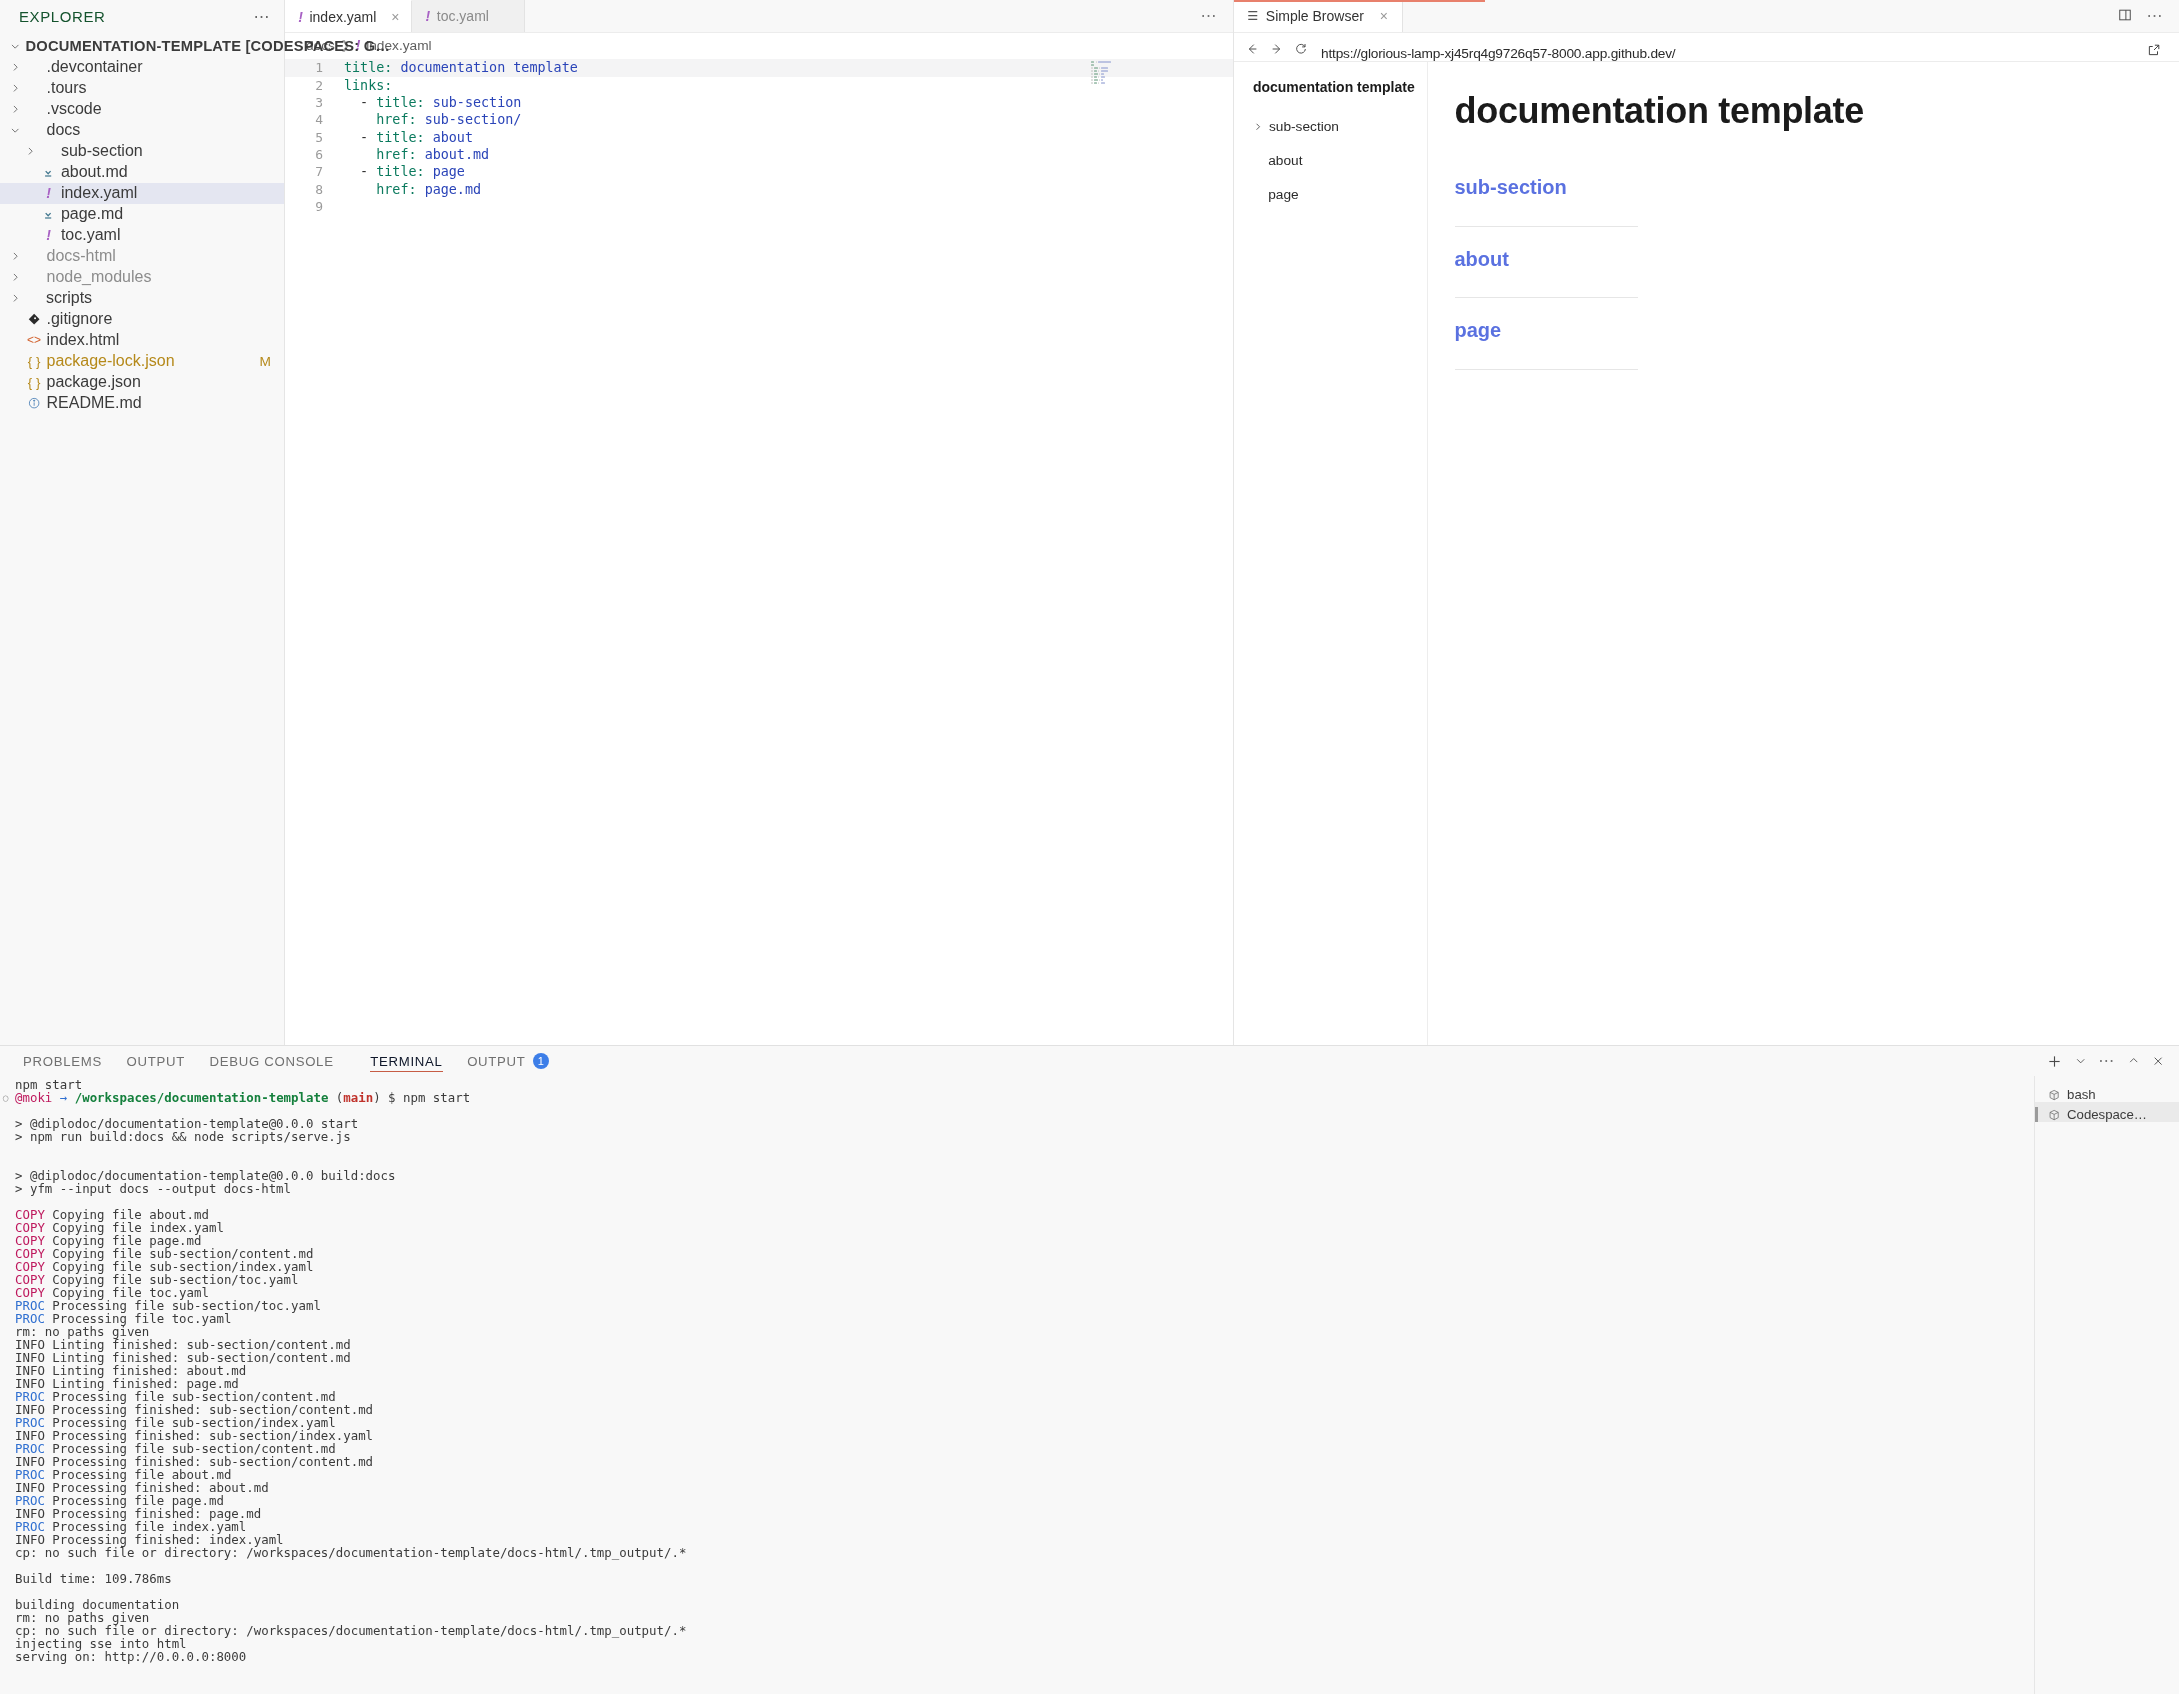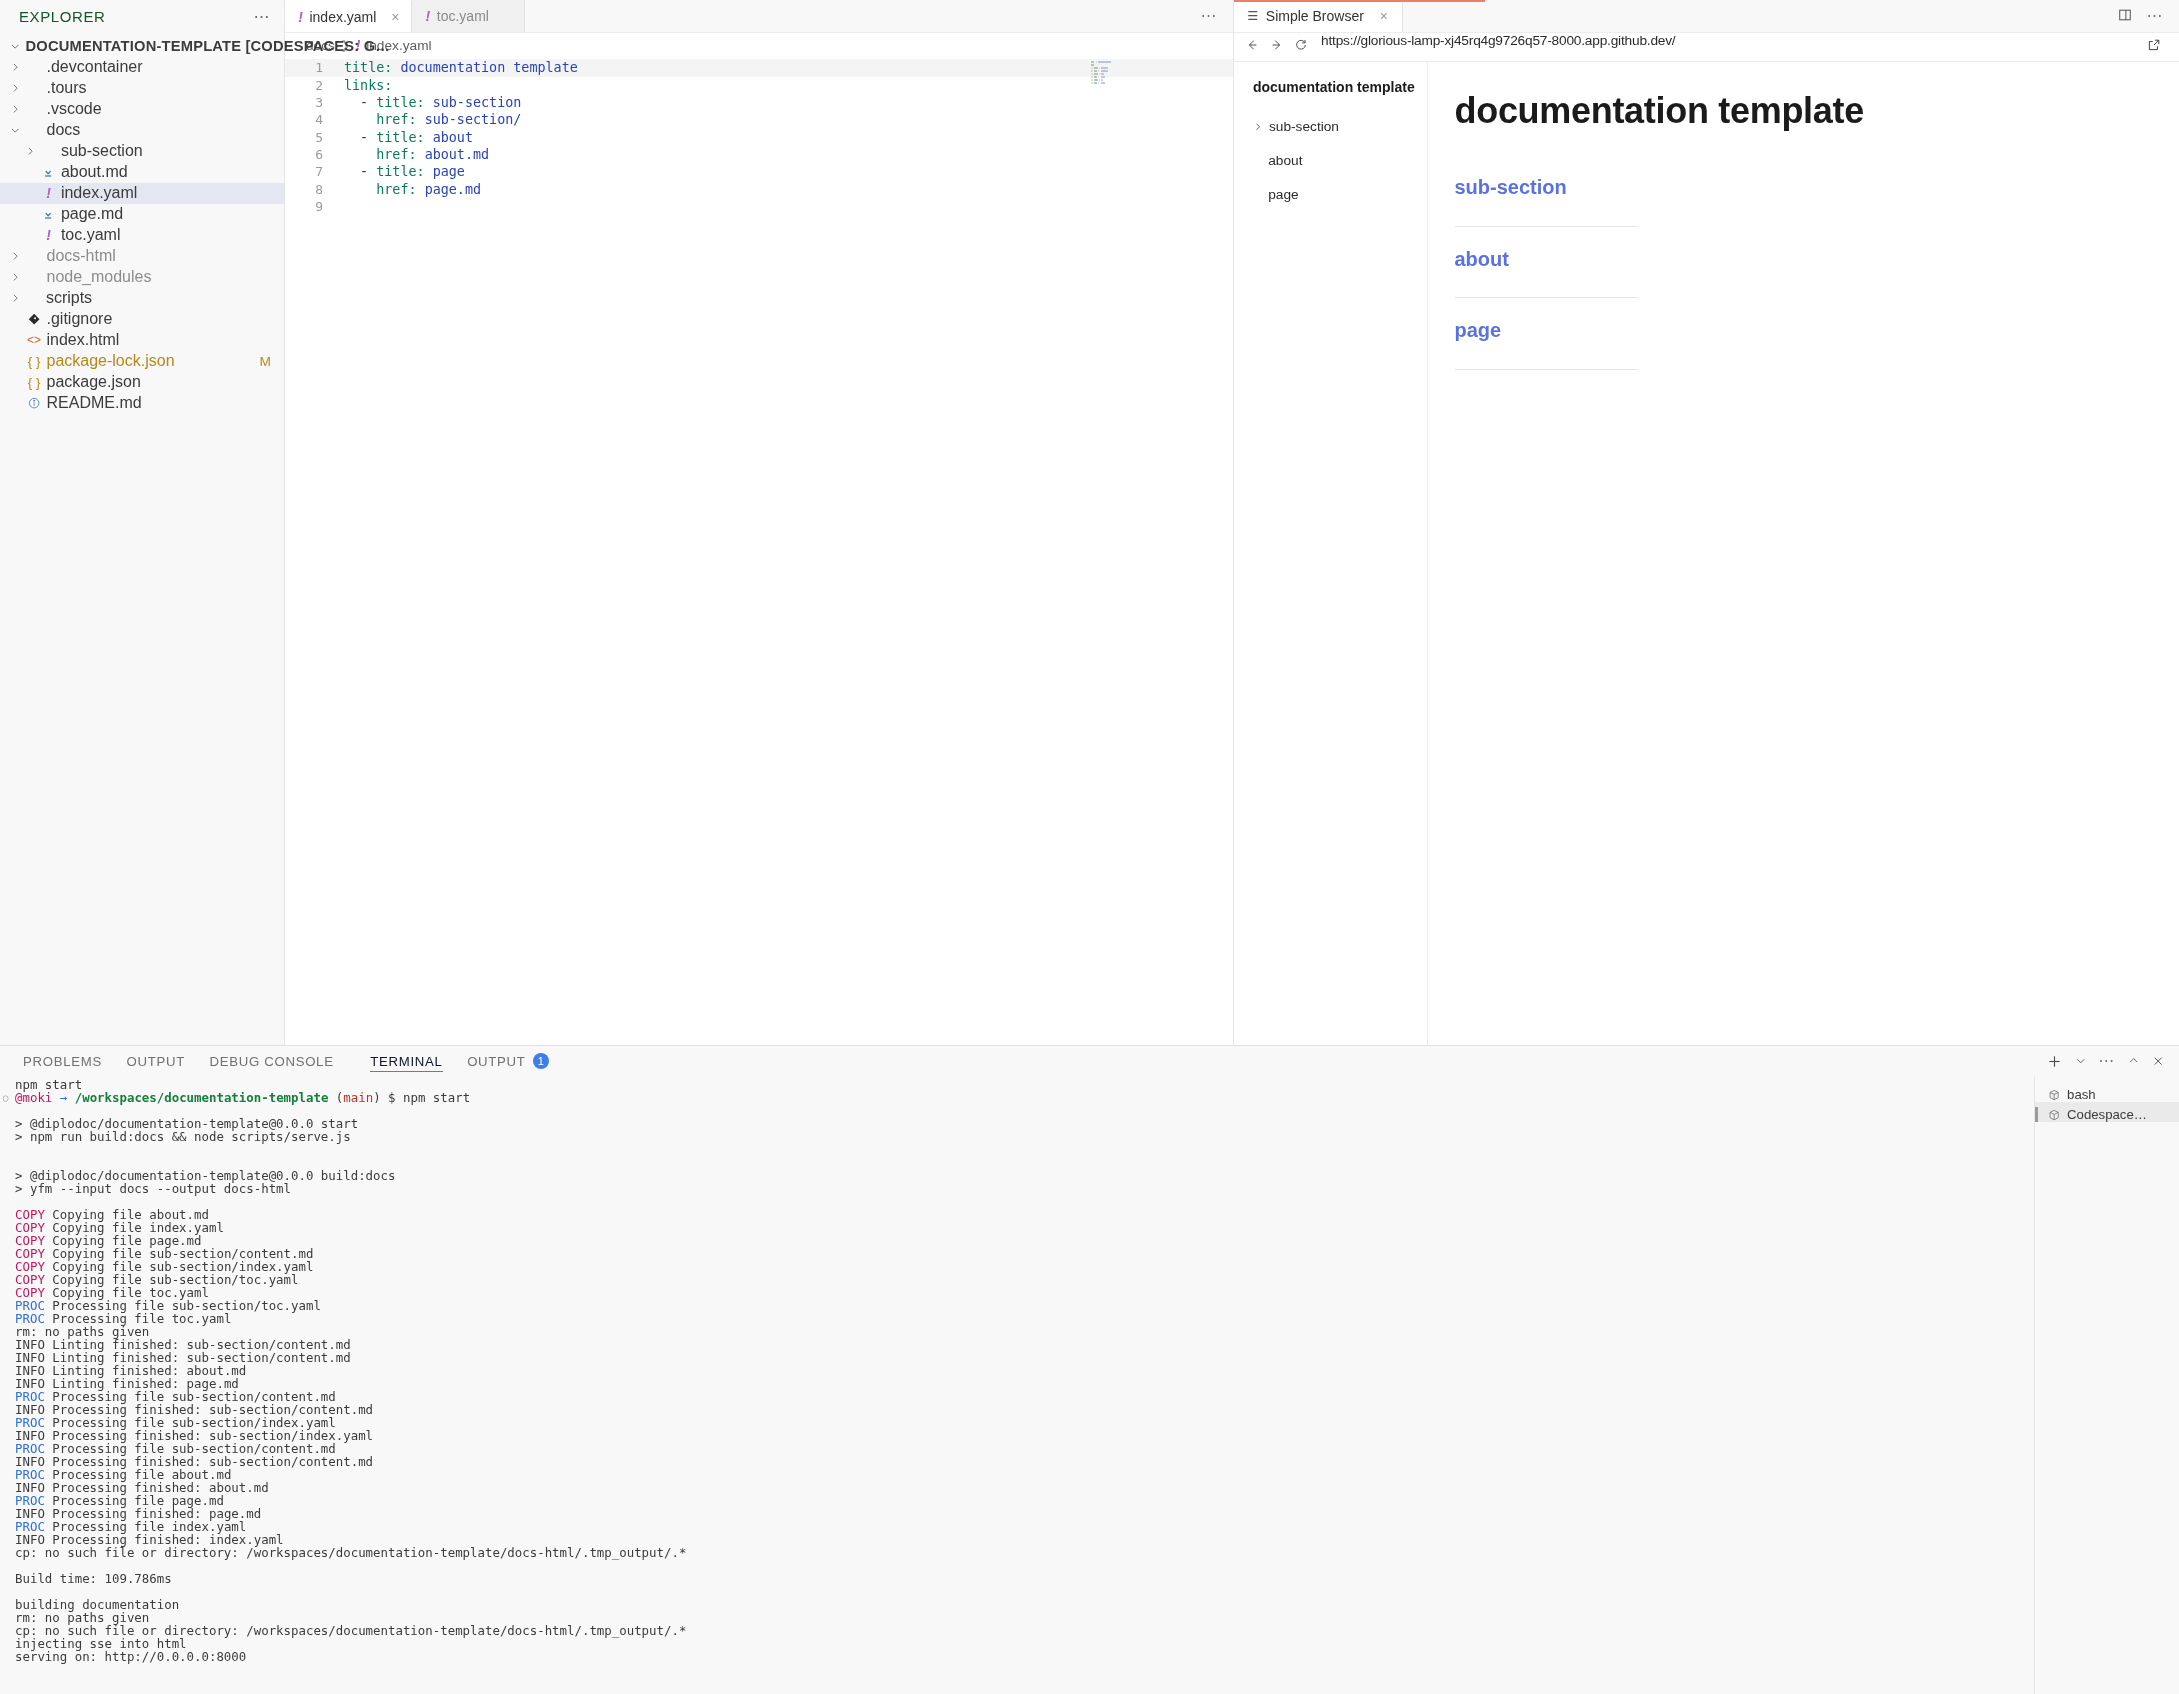--- a/index.html
+++ b/index.html
@@ -85,21 +85,21 @@
     flex: 1; height: 100%; display: flex; flex-direction: column;
     background: #ffffff;
   }
   .br-tabbar { height: 33px; display: flex; background: #f8f8f8; border-bottom: 0.9px solid #ececec; position: relative; }
   .br-tabbar::before { content:""; position:absolute; top:0; left:0; width:251px; height:1.9px; background:#e8806c; }
   .br-tab {
     display: flex; align-items: center; gap: 7.6px; padding: 0 11.4px 0 13.2px;
     font-size: 14px; color: #333; background: #ffffff; border-right: 0.9px solid #e3e3e3; cursor: pointer;
   }
   .br-actions { margin-left: auto; display: flex; align-items: center; gap: 15px; padding-right: 15px; }
-  .urlbar { height: 28px; display: flex; align-items: flex-start; gap: 0; padding: 0 13.2px 0 5.7px; background:#fff; }
+  .urlbar { height: 28px; display: flex; align-items: flex-end; gap: 0; padding: 0 13.2px 0 5.7px; background:#fff; }
   .nav-btn { width: 24.6px; height: 24.6px; display: flex; align-items: center; justify-content: center; color: #4a4a4a; cursor: pointer; }
   .url-text { font-size: 13.7px; color: #2b2b2b; margin-left: 7.6px; letter-spacing: -0.2px; cursor: text; }
   .open-ext { margin-left: auto; width: 23px; height: 23px; display:flex; align-items:center; justify-content:center; color:#3b3b3b; cursor:pointer; }
   .br-body { flex: 1; display: flex; background: #ffffff; border-top: 0.9px solid #ececec; overflow:hidden; }
   .br-toc { width: 194px; min-width:194px; border-right: 0.9px solid #ededed; padding: 17px 0 0 13.2px; }
   .toc-title { font-size: 14px; font-weight: bold; color: #1b1b1b; margin-bottom: 21px; padding-left: 5.7px; }
   .toc-item { font-size: 13.7px; color: #2b2b2b; display: flex; align-items: center; gap: 6.6px; height: 21px; margin-bottom: 13.2px; cursor: pointer; padding-left: 5.7px; }
   .toc-item.indent { padding-left: 21px; }
   .br-content { flex: 1; padding: 28px 0 0 26.5px; }
   .doc-h1 { font-size: 36px; font-weight: bold; color: #1b1b1b; letter-spacing: -0.3px; margin-bottom: 44px; }
@@ -126,21 +126,21 @@
   .panel-body { flex: 1; display: flex; overflow: hidden; }
   .term {
     flex: 1; padding: 1.9px 0 0 15px; overflow: hidden;
     font-family: "DejaVu Sans Mono", monospace; font-size: 12.4px; line-height: 13px;
     color: #3b3b3b; position: relative;
   }
   .tline { white-space: pre; height: 13px; }
   .c-green { color: #be185d; }
   .c-blue { color: #2f6fd0; }
   .c-blueb { color: #15803d; font-weight: bold; }
-  .c-red { color: #c0322b; font-weight: normal; }
+  .c-red { color: #c0322b; font-weight: bold; }
   .c-gray { color: #3b3b3b; }
   .prompt-dot { position: absolute; left: 2.8px; color: #9a9a9a; font-size: 9.5px; }
   .term-side { width: 145px; min-width:145px; border-left: 0.9px solid #e6e6e6; padding-top: 5.7px; position:relative; }
   .tsi { height: 20px; display: flex; align-items: flex-end; gap: 6.6px; padding-left: 13.2px; font-size: 13.2px; color: #3b3b3b; cursor: pointer; }
   .tsi.active { background: #eaeaea; }
   .tsi.active::before { content:""; position:absolute; left:0; width:2.8px; height:15px; background:#9b9b9b; margin-top:0.9px; }
   .cube { width: 12.3px; height: 12.3px; display:inline-block; }
 </style>
 </head>
 <body>

